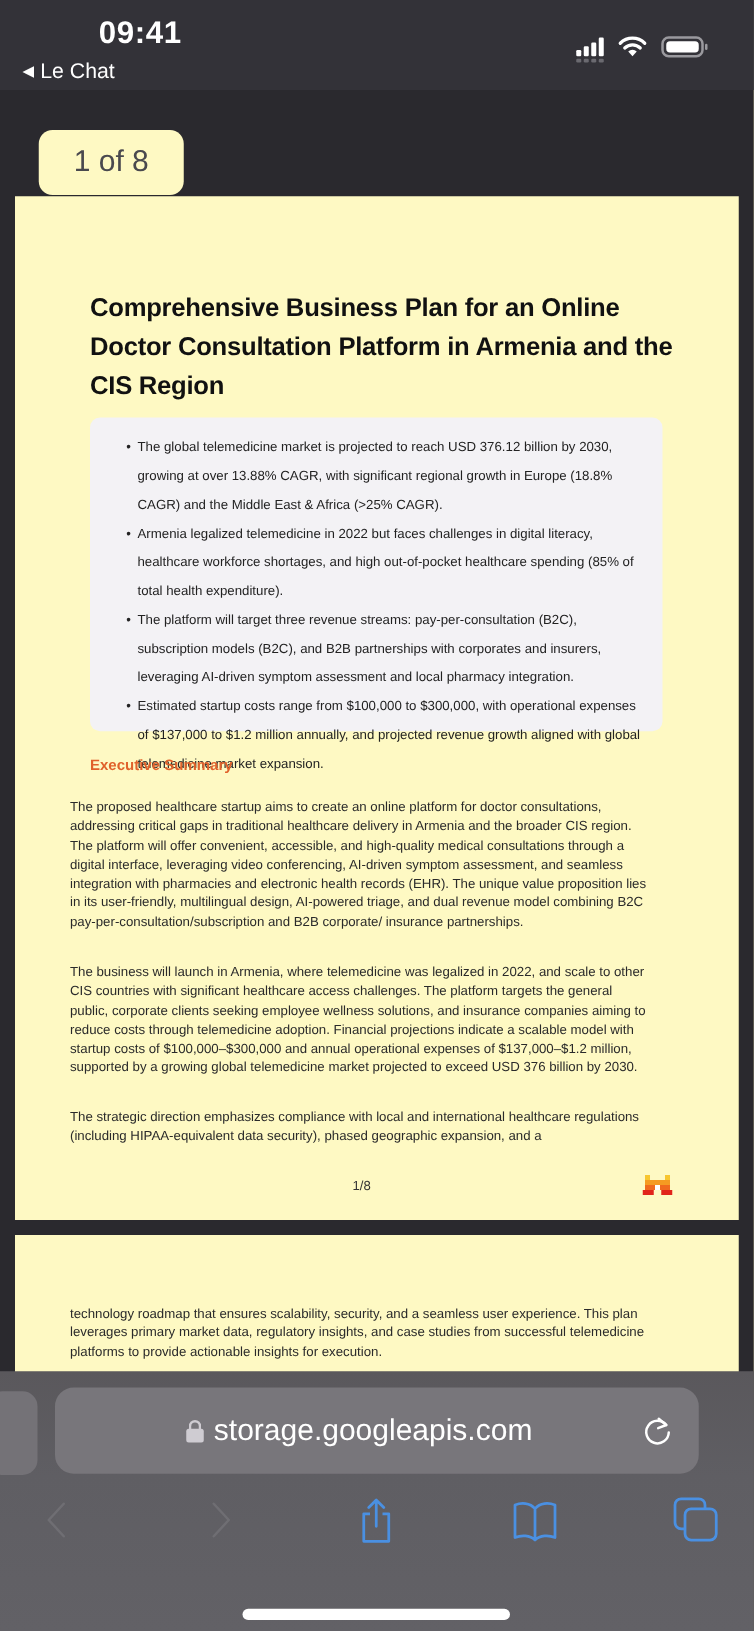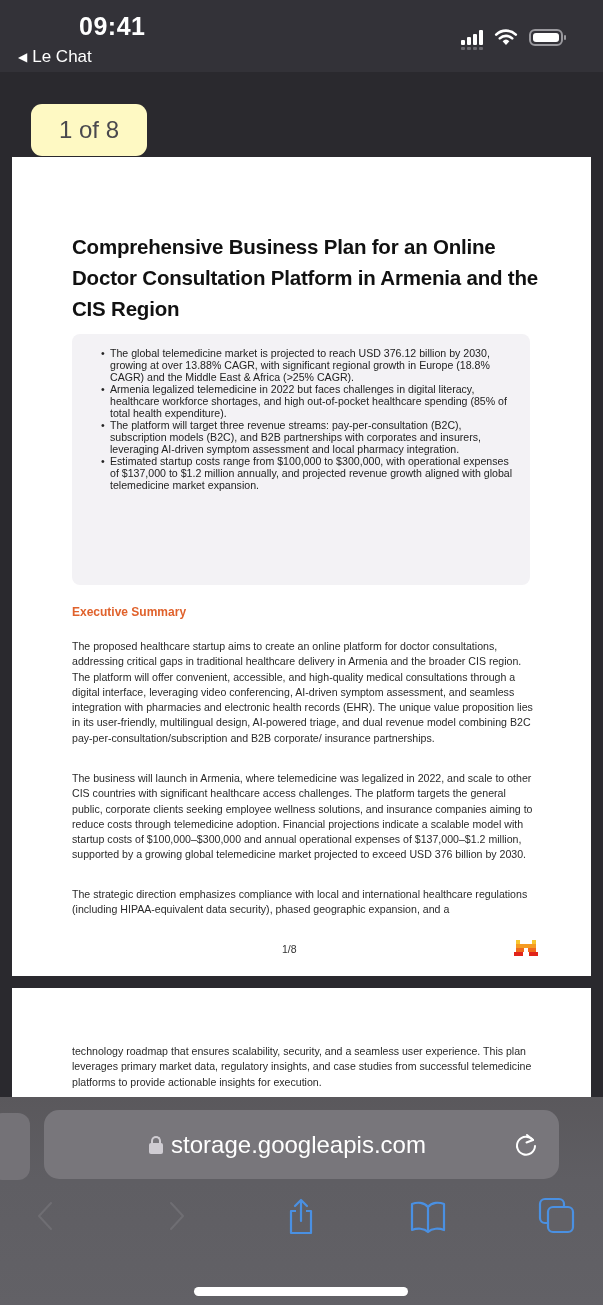--- a/index.html
+++ b/index.html
@@ -35,47 +35,47 @@
 
   
   .page-pill {
     position:absolute; left:31px; top:104px; width:116px; height:52px;
     background:#fef9c3; border-radius:11px; color:#4a494e;
     font-size:24px; display:flex; align-items:center; justify-content:center; z-index:3;
   }
 
   
   .page {
-    position:absolute; left:12px; width:579px; background:#ffffff;
+    position:absolute; left:12px; width:579px; background:#fef9c3;
     color:#222;
   }
   .page1 { top:157px; height:819px; }
   .page2 { top:988px; height:115px; }
   .doc-title {
     position:absolute; left:60px; top:74px; width:470px;
     font-size:20.5px; font-weight:bold; line-height:31px; color:#111;
     letter-spacing:-0.2px;
   }
   .summary-box {
     position:absolute; left:60px; top:177px; width:458px; height:251px;
     background:#f3f2f5; border-radius:8px;
   }
   .summary-box ul { margin:0; padding:13px 14px 0 38px; list-style:none; }
   .summary-box li {
-    position:relative; font-size:10.6px; line-height:12px; color:#222;
+    position:relative; font-size:10.6px; line-height:23px; color:#222;
   }
   .summary-box li::before {
     content:"•"; position:absolute; left:-9px; top:0; color:#222;
   }
   .section-heading {
     position:absolute; left:60px; top:448px; font-size:12px; font-weight:bold;
     color:#e0622c;
   }
   .para {
-    position:absolute; left:60px; width:462px; font-size:10.6px; line-height:15.3px; color:#2a2a2a;
+    position:absolute; left:44px; width:462px; font-size:10.6px; line-height:15.3px; color:#2a2a2a;
     margin:0;
   }
   .p1 { top:482px; }
   .p2 { top:614px; }
   .p3 { top:730px; }
   .page-number { position:absolute; left:270px; top:786px; font-size:10.5px; color:#333; }
   .brand-logo { position:absolute; left:502px; top:783px; width:24px; height:16px; }
   .p-cont { top:56px; }
 
   

